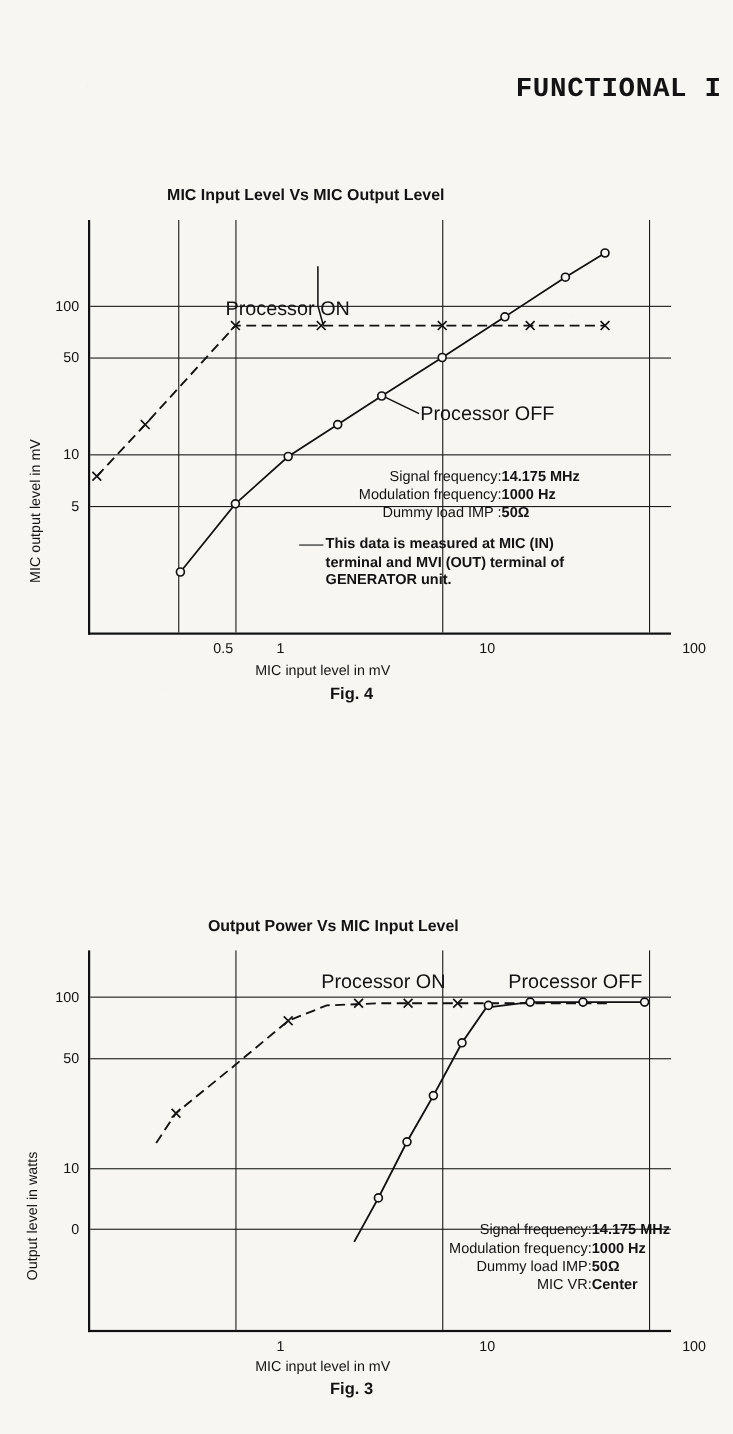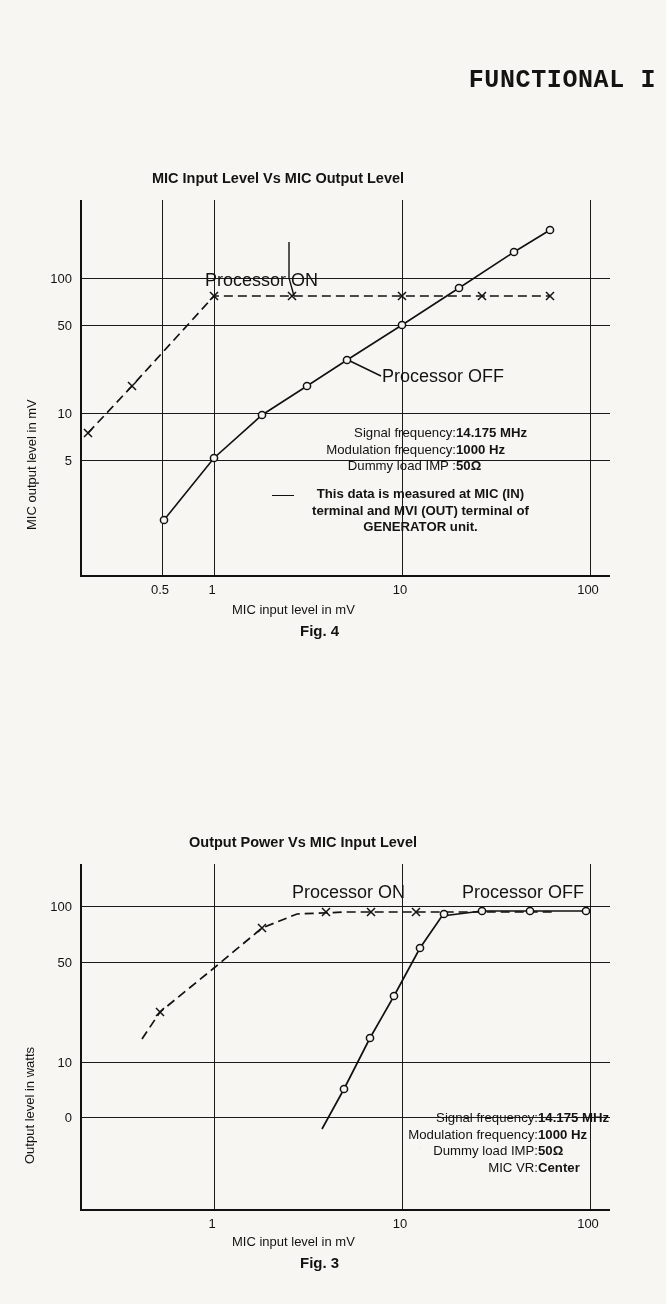--- a/index.html
+++ b/index.html
@@ -66,21 +66,21 @@
     background: #1a1a1a;
   }
   .gl.v { width: 1.4px; top: 0; bottom: 0; }
   .gl.h { height: 1.4px; left: 0; right: 0; }
 
   .xtick, .ytick {
     position: absolute;
     font-size: 13px;
     white-space: nowrap;
   }
-  .xtick { transform: translateX(-50%); }
+  .xtick { transform: translateX(-50%); margin-left: 43px; }
   .ytick { transform: translateY(-50%); text-align: right; }
 
   .axis-label {
     position: absolute;
     font-size: 13px;
     white-space: nowrap;
   }
   .ylabel {
     position: absolute;
     font-size: 13px;
@@ -214,21 +214,21 @@
         <span class="k" style="width:158px">Modulation frequency:</span>
         <span class="v">1000 Hz</span>
       </div>
       <div class="row">
         <span class="k" style="width:158px">Dummy load IMP :</span>
         <span class="v">50Ω</span>
       </div>
     </div>
 
     <div class="lead" style="left:272px; top:325px; width:22px;"></div>
-    <div class="note" style="left:312px; top:316px; white-space:pre-line;text-align:center;">This data is measured at MIC (IN)
+    <div class="note" style="left:296px; top:316px; white-space:pre-line;">This data is measured at MIC (IN)
 terminal and MVI (OUT) terminal of
 GENERATOR unit.</div>
 
     <div class="fig-caption" style="left:300px; top:452px;">Fig. 4</div>
   </div>
 
   <div class="figure" style="left:0px; top:834px; width:666px; height:440px;padding-left:20px;">
 
     <div class="fig-title" style="top:0px; left:-40px; right:40px;">Output Power Vs MIC Input Level</div>
 

